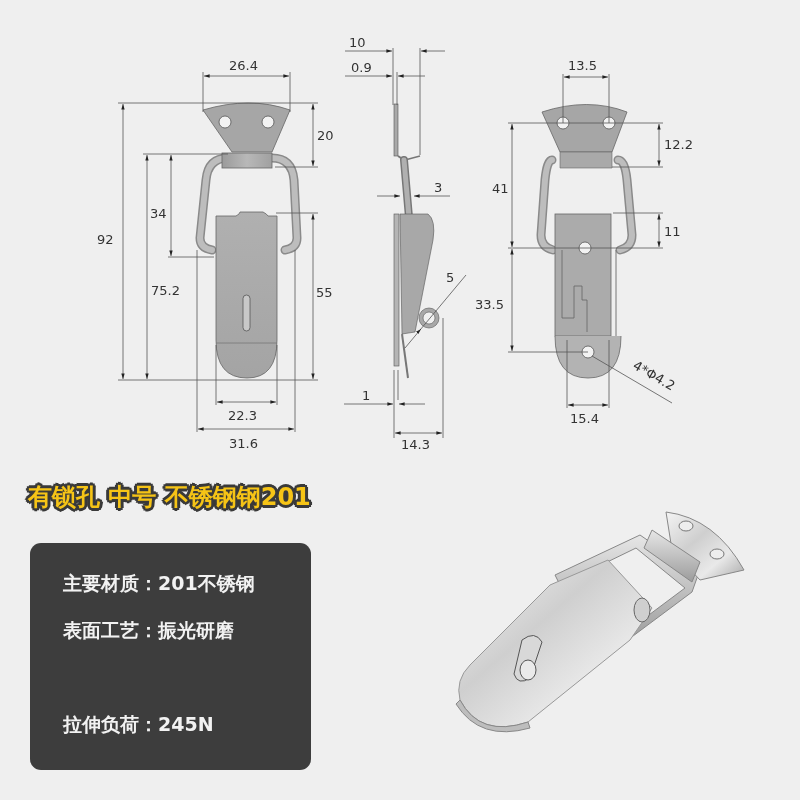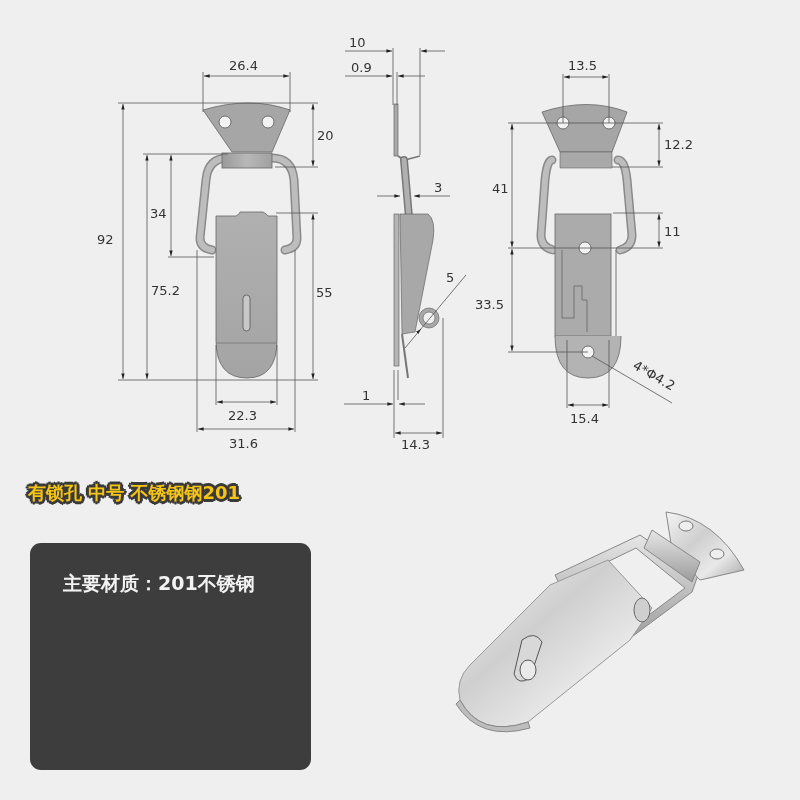--- a/index.html
+++ b/index.html
@@ -2,21 +2,21 @@
 <html><head>
 <meta charset="utf-8">
 <style>
   html, body { margin: 0; padding: 0; }
   body { width: 800px; height: 800px; background: #efefef; position: relative; overflow: hidden;
          font-family: "DejaVu Sans", "Liberation Sans", sans-serif; }
   #drawing { position: absolute; left: 0; top: 0; width: 800px; height: 470px; }
   .dim { font-family: "DejaVu Sans", sans-serif; font-size: 13px; fill: #333; }
   .dl { stroke: #555; stroke-width: 0.8; fill: none; }
   .title { position: absolute; left: 28px; top: 481px; font-family: "DejaVu Sans", sans-serif; font-weight: bold;
-           font-size: 18px; color: #f6c416; letter-spacing: 0px; white-space: nowrap;
+           font-size: 24px; color: #f6c416; letter-spacing: 0px; white-space: nowrap;
            text-shadow: 2px 0 0 #3a3a3a, -2px 0 0 #3a3a3a, 0 2px 0 #3a3a3a, 0 -2px 0 #3a3a3a,
                         2px 2px 0 #3a3a3a, -2px -2px 0 #3a3a3a, 2px -2px 0 #3a3a3a, -2px 2px 0 #3a3a3a,
                         3px 0 0 #3a3a3a, -3px 0 0 #3a3a3a, 0 3px 0 #3a3a3a, 0 -3px 0 #3a3a3a; }
   .panel { position: absolute; left: 30px; top: 543px; width: 281px; height: 227px; background: #3d3d3d;
            border-radius: 11px; text-align: right; }
   .spec-row { position: absolute; left: 33px; color: #f2f2f2; font-size: 19px; font-weight: bold;
               font-family: "DejaVu Sans", sans-serif; white-space: nowrap; }
   .spec-row span { display: inline-block; }
   #photo { position: absolute; left: 430px; top: 490px; width: 330px; height: 250px; }
 </style>
@@ -172,20 +172,26 @@
     <text class="dim" x="632" y="368" transform="rotate(30 632 368)">4*Φ4.2</text>
   </g>
 </svg>
 
 <div class="title">有锁孔 中号 不锈钢钢201</div>
 
 <div class="panel">
   <div class="spec-row" style="top:28px">
     <span>主要材质：</span><span>201不锈钢</span>
   </div>
+  <div class="spec-row" style="top:75px">
+    <span>表面工艺：</span><span>振光研磨</span>
+  </div>
+  <div class="spec-row" style="top:169px">
+    <span>拉伸负荷：</span><span>245N</span>
+  </div>
 </div>
 
 <svg id="photo" viewBox="0 0 330 250">
   <defs>
     <linearGradient id="steel" x1="0" y1="0" x2="1" y2="1">
       <stop offset="0" stop-color="#f4f4f4"></stop>
       <stop offset="0.4" stop-color="#cfcfcf"></stop>
       <stop offset="0.7" stop-color="#e9e9e9"></stop>
       <stop offset="1" stop-color="#a8a8a8"></stop>
     </linearGradient>

